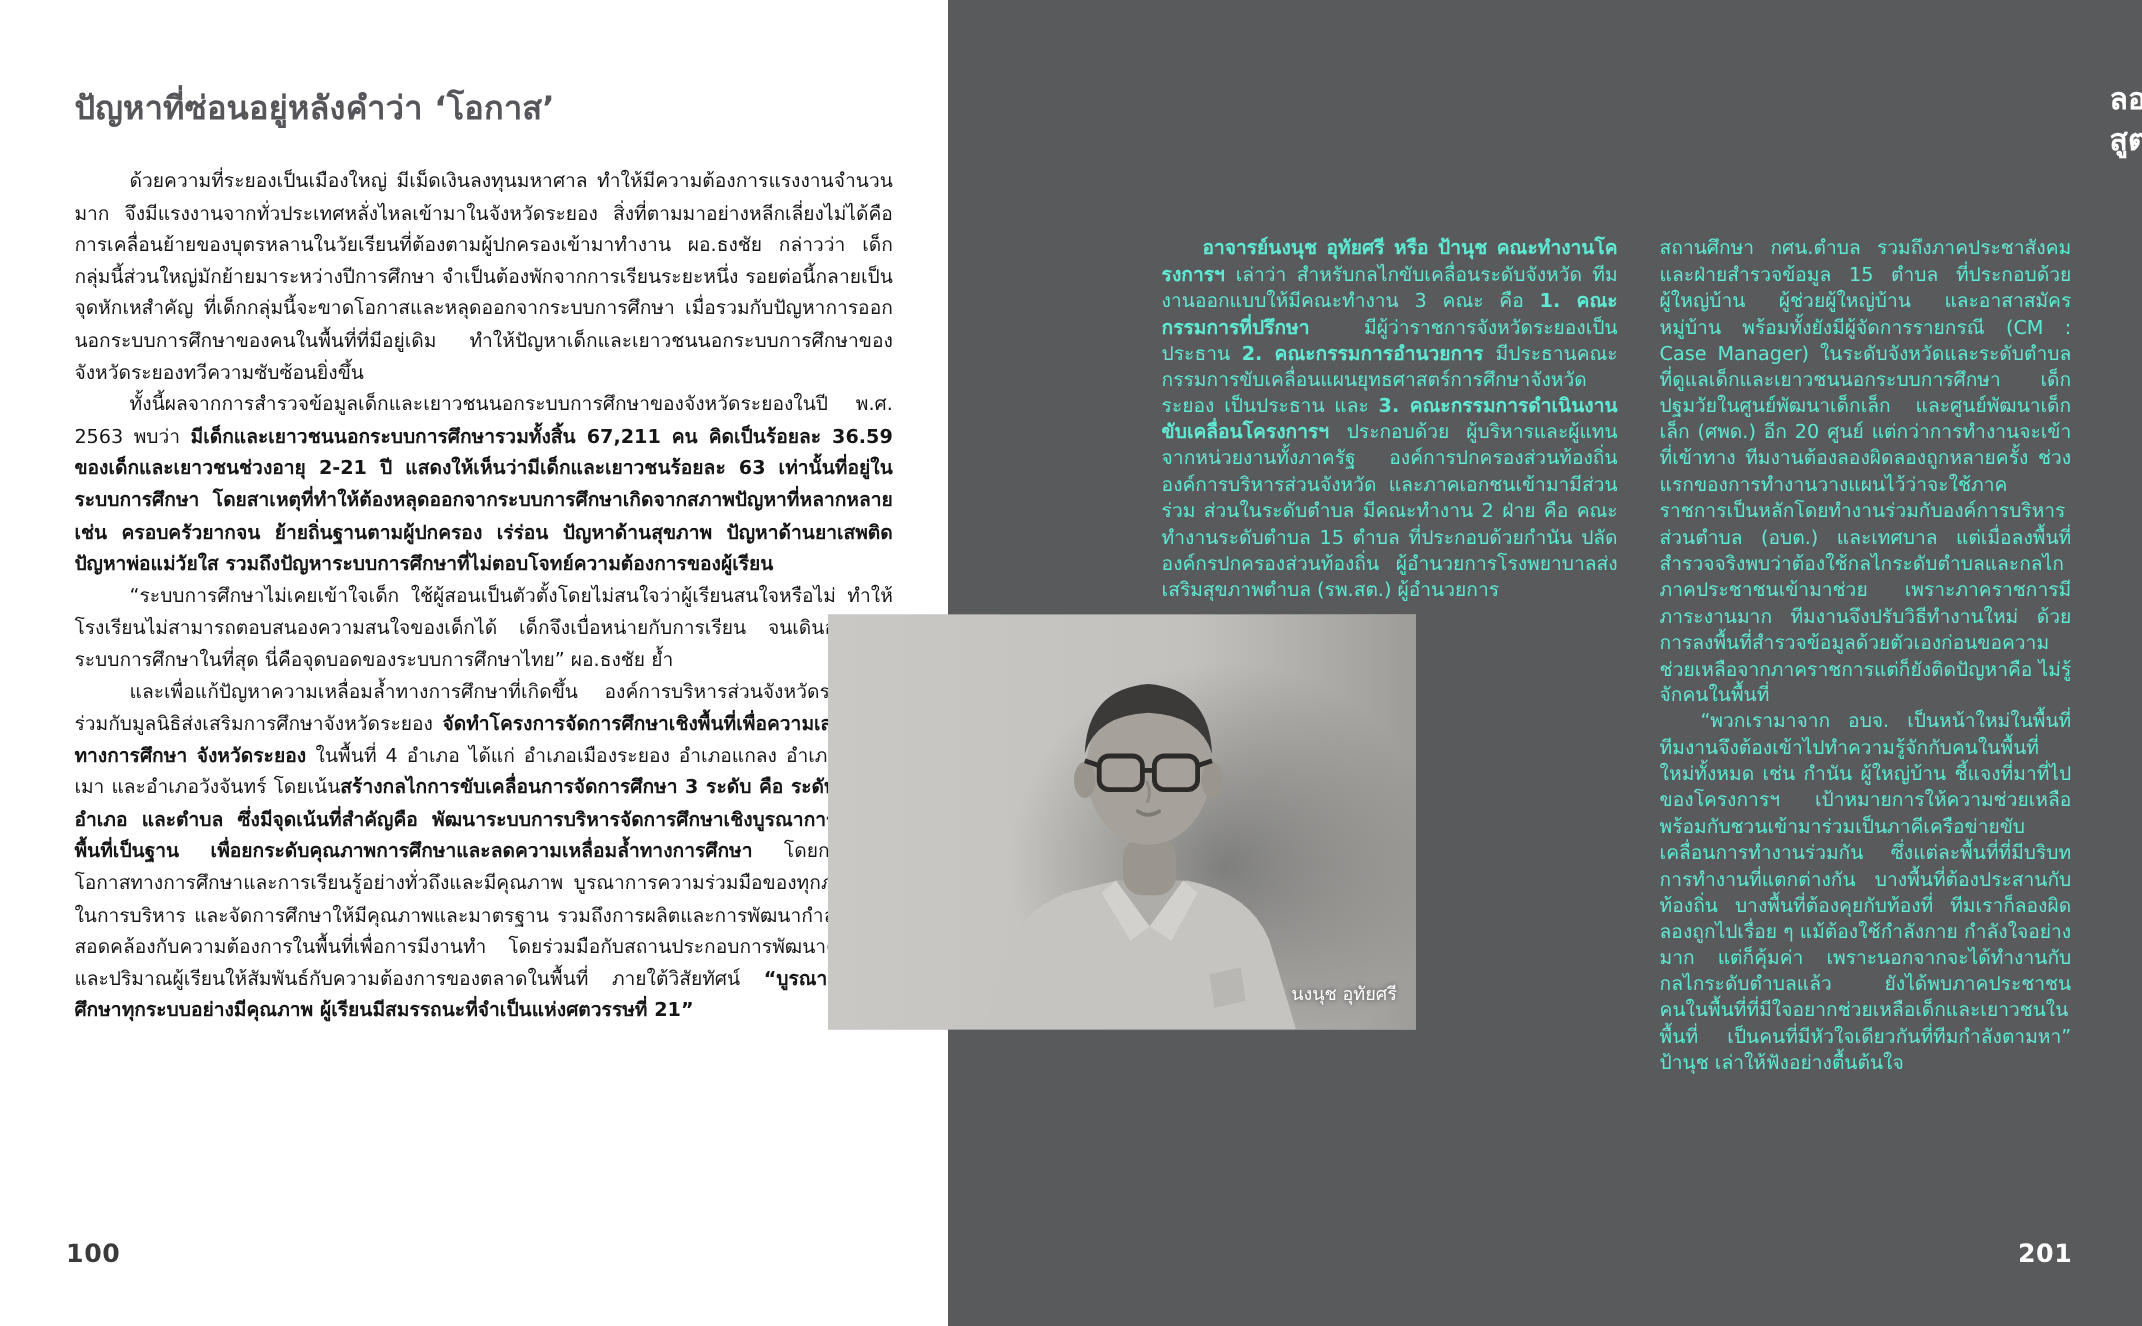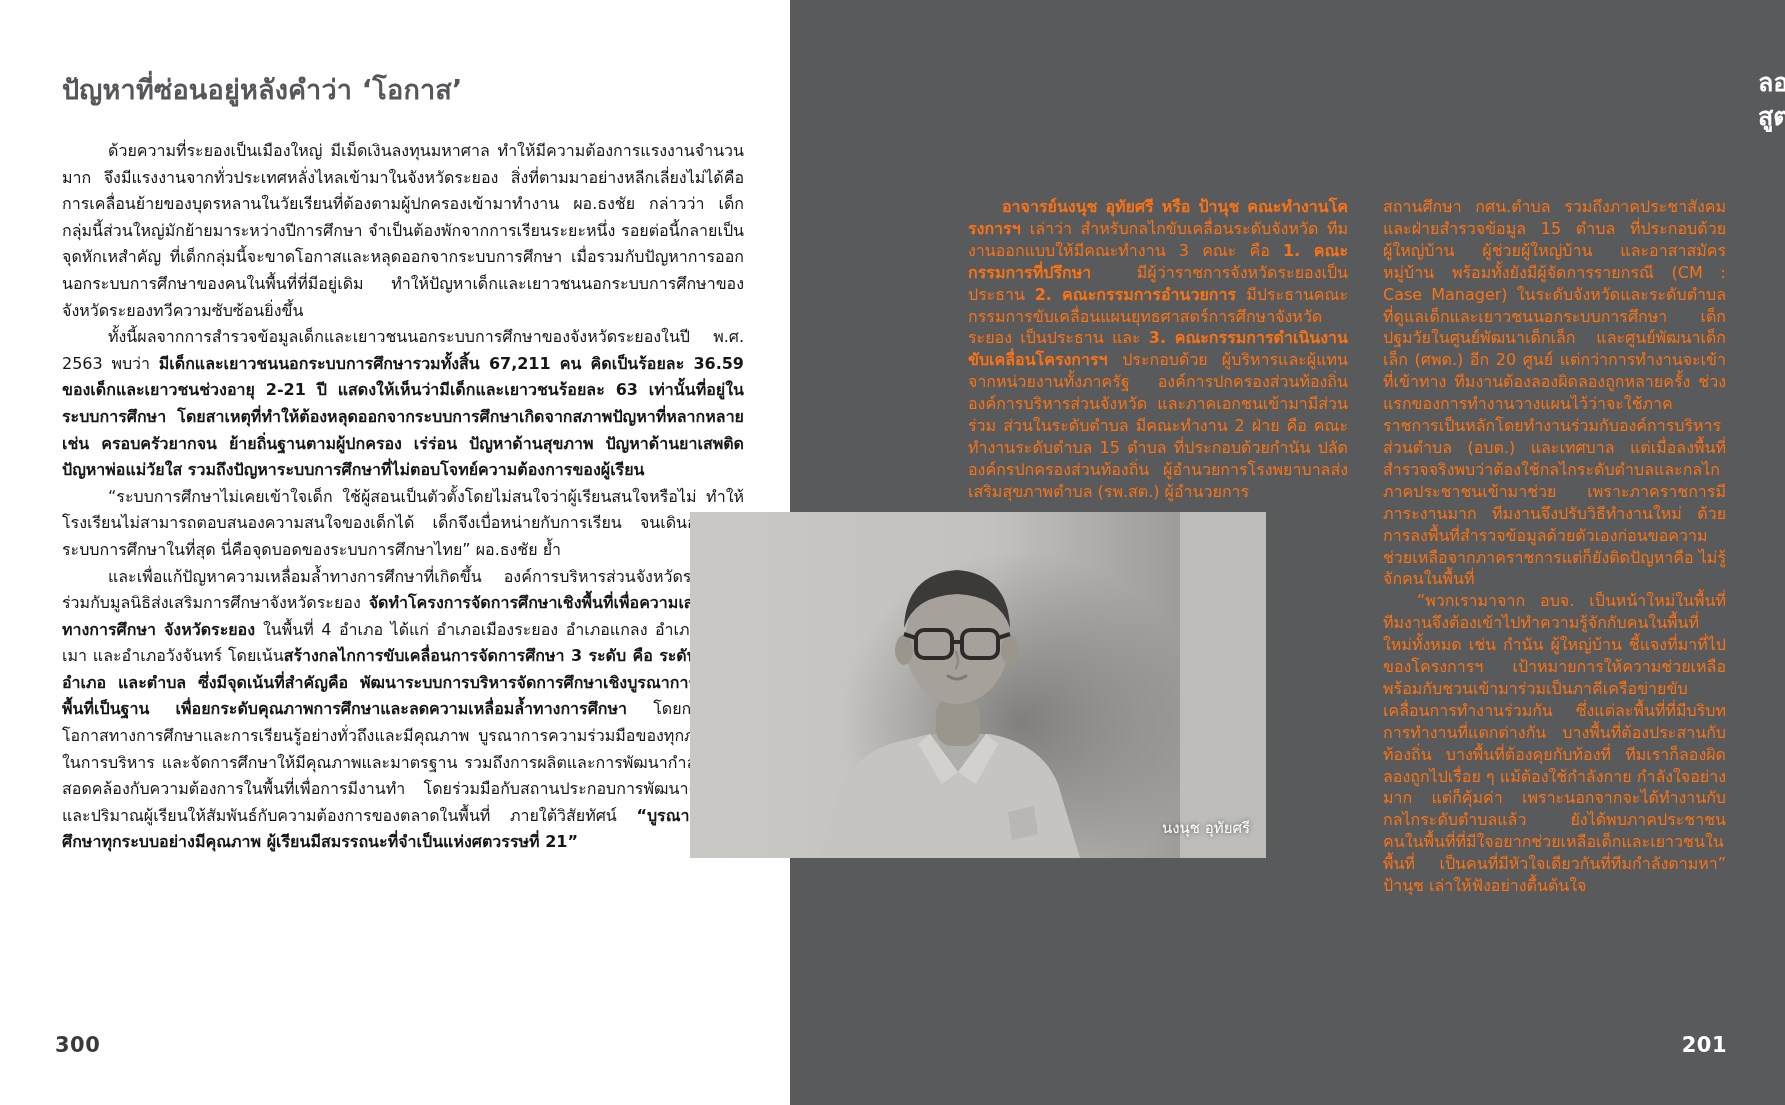--- a/index.html
+++ b/index.html
@@ -27,28 +27,28 @@
   #pagenum-left{position:absolute;left:55px;bottom:48px;color:#3a3a3c;font-weight:600;}
   #pagenum-right{position:absolute;right:58px;bottom:48px;color:#ffffff;font-weight:bold;margin-left:44px;}
   
   #right-page{position:absolute;left:790px;top:0;width:995px;height:1105px;background:#595a5c;}
   #right-title{
     position:absolute;left:968px;top:66px;width:760px;
     font-size:25px;font-weight:bold;color:#ffffff;line-height:34px;
   }
   .rp-col{
     position:absolute;top:196px;
-    font-size:16px;line-height:21.9px;color:#f97316;text-align:justify;
+    font-size:16px;line-height:21.9px;color:#5eead4;text-align:justify;
   }
   #col1{left:968px;width:380px;}
   #col2{left:1383px;width:343px;}
   .rp-col p.indent{text-indent:34px;}
   
   #photo{
-    position:absolute;left:690px;top:512px;width:576px;height:346px;
+    position:absolute;left:690px;top:512px;width:490px;height:346px;
     overflow:hidden;background:#bdbcb9;
   }
   #photo svg{display:block;}
   #photo-caption{
     position:absolute;right:16px;bottom:18px;color:#ffffff;
     font-size:15px;text-shadow:0 0 4px rgba(0,0,0,.55);
   }
 </style>
 </head>
 <body>
@@ -56,21 +56,21 @@
 <div id="spread">
 
   <div id="left-page">
     <div id="left-title">ปัญหาที่ซ่อนอยู่หลังคำว่า ‘โอกาส’</div>
     <div id="left-body">
         <p class="indent"><span>ด้วยความที่ระยองเป็นเมืองใหญ่ มีเม็ดเงินลงทุนมหาศาล ทำให้มีความต้องการแรงงานจำนวนมาก จึงมีแรงงานจากทั่วประเทศหลั่งไหลเข้ามาในจังหวัดระยอง สิ่งที่ตามมาอย่างหลีกเลี่ยงไม่ได้คือ การเคลื่อนย้ายของบุตรหลานในวัยเรียนที่ต้องตามผู้ปกครองเข้ามาทำงาน ผอ.ธงชัย กล่าวว่า เด็กกลุ่มนี้ส่วนใหญ่มักย้ายมาระหว่างปีการศึกษา จำเป็นต้องพักจากการเรียนระยะหนึ่ง รอยต่อนี้กลายเป็นจุดหักเหสำคัญ ที่เด็กกลุ่มนี้จะขาดโอกาสและหลุดออกจากระบบการศึกษา เมื่อรวมกับปัญหาการออกนอกระบบการศึกษาของคนในพื้นที่ที่มีอยู่เดิม ทำให้ปัญหาเด็กและเยาวชนนอกระบบการศึกษาของจังหวัดระยองทวีความซับซ้อนยิ่งขึ้น</span></p>
         <p class="indent"><span>ทั้งนี้ผลจากการสำรวจข้อมูลเด็กและเยาวชนนอกระบบการศึกษาของจังหวัดระยองในปี พ.ศ. 2563 พบว่า </span><b>มีเด็กและเยาวชนนอกระบบการศึกษารวมทั้งสิ้น 67,211 คน คิดเป็นร้อยละ 36.59 ของเด็กและเยาวชนช่วงอายุ 2-21 ปี แสดงให้เห็นว่ามีเด็กและเยาวชนร้อยละ 63 เท่านั้นที่อยู่ในระบบการศึกษา โดยสาเหตุที่ทำให้ต้องหลุดออกจากระบบการศึกษาเกิดจากสภาพปัญหาที่หลากหลาย เช่น ครอบครัวยากจน ย้ายถิ่นฐานตามผู้ปกครอง เร่ร่อน ปัญหาด้านสุขภาพ ปัญหาด้านยาเสพติด ปัญหาพ่อแม่วัยใส รวมถึงปัญหาระบบการศึกษาที่ไม่ตอบโจทย์ความต้องการของผู้เรียน</b></p>
         <p class="indent"><span>“ระบบการศึกษาไม่เคยเข้าใจเด็ก ใช้ผู้สอนเป็นตัวตั้งโดยไม่สนใจว่าผู้เรียนสนใจหรือไม่ ทำให้โรงเรียนไม่สามารถตอบสนองความสนใจของเด็กได้ เด็กจึงเบื่อหน่ายกับการเรียน จนเดินออกจากระบบการศึกษาในที่สุด นี่คือจุดบอดของระบบการศึกษาไทย” ผอ.ธงชัย ย้ำ</span></p>
         <p class="indent"><span>และเพื่อแก้ปัญหาความเหลื่อมล้ำทางการศึกษาที่เกิดขึ้น องค์การบริหารส่วนจังหวัดระยองจึงร่วมกับมูลนิธิส่งเสริมการศึกษาจังหวัดระยอง </span><b>จัดทำโครงการจัดการศึกษาเชิงพื้นที่เพื่อความเสมอภาคทางการศึกษา จังหวัดระยอง </b><span>ในพื้นที่ 4 อำเภอ ได้แก่ อำเภอเมืองระยอง อำเภอแกลง อำเภอเขาชะเมา และอำเภอวังจันทร์ โดยเน้น</span><b>สร้างกลไกการขับเคลื่อนการจัดการศึกษา 3 ระดับ คือ ระดับจังหวัด อำเภอ และตำบล ซึ่งมีจุดเน้นที่สำคัญคือ พัฒนาระบบการบริหารจัดการศึกษาเชิงบูรณาการโดยใช้พื้นที่เป็นฐาน เพื่อยกระดับคุณภาพการศึกษาและลดความเหลื่อมล้ำทางการศึกษา </b><span>โดยการสร้างโอกาสทางการศึกษาและการเรียนรู้อย่างทั่วถึงและมีคุณภาพ บูรณาการความร่วมมือของทุกภาคส่วนในการบริหาร และจัดการศึกษาให้มีคุณภาพและมาตรฐาน รวมถึงการผลิตและการพัฒนากำลังคนให้สอดคล้องกับความต้องการในพื้นที่เพื่อการมีงานทำ โดยร่วมมือกับสถานประกอบการพัฒนาคุณภาพและปริมาณผู้เรียนให้สัมพันธ์กับความต้องการของตลาดในพื้นที่ ภายใต้วิสัยทัศน์ </span><b>“บูรณาการการศึกษาทุกระบบอย่างมีคุณภาพ ผู้เรียนมีสมรรถนะที่จำเป็นแห่งศตวรรษที่ 21”</b></p>
       </div>
-    <div id="pagenum-left" class="pagenum">300</div>
+    <div id="pagenum-left" class="pagenum">100</div>
   </div>
 
   <div id="right-page">
     <div id="right-title">
       <div>ลองผิด จนเจอถูก</div>
       <div>สูตรการสร้างโอกาสทางการศึกษาจังหวัดระยอง</div>
     </div>
     <div id="pagenum-right" class="pagenum">201</div>
   </div>
 

